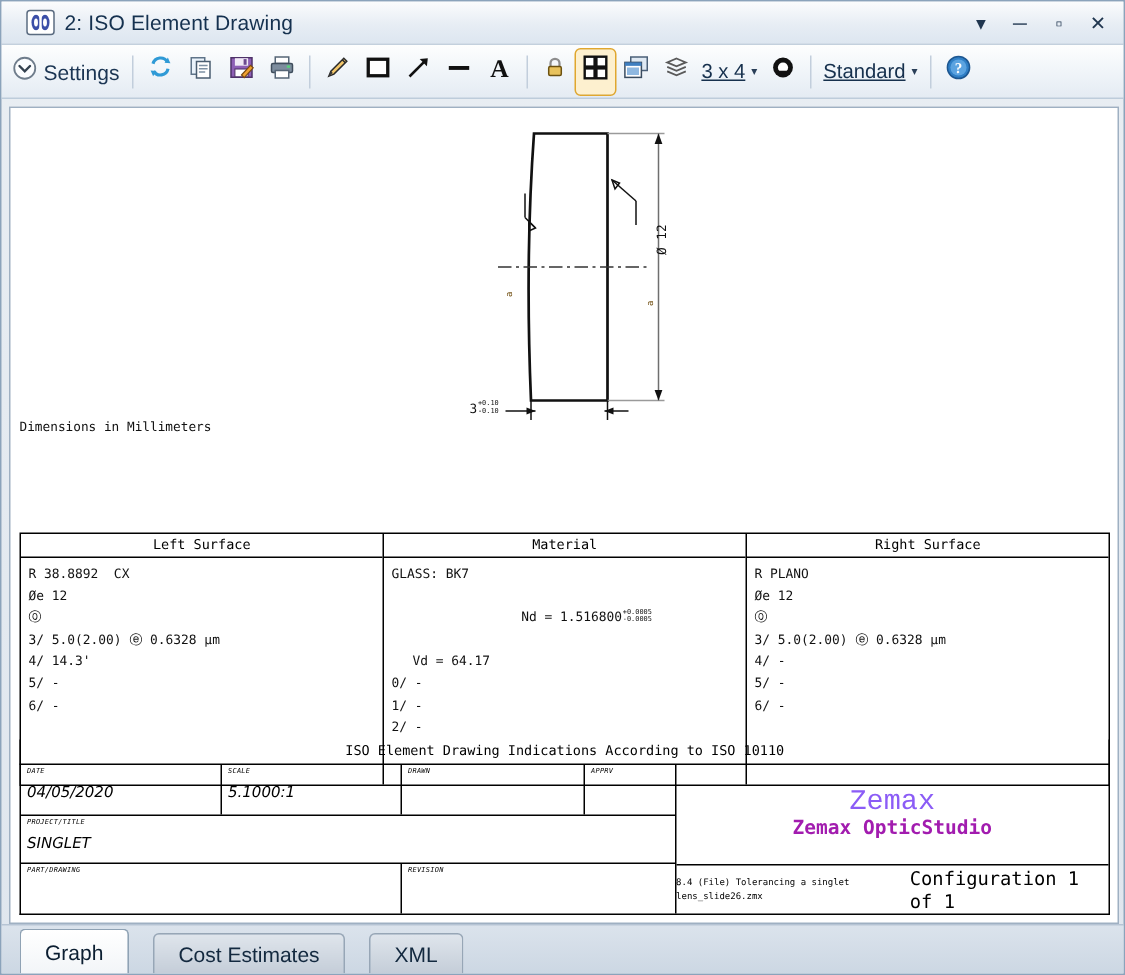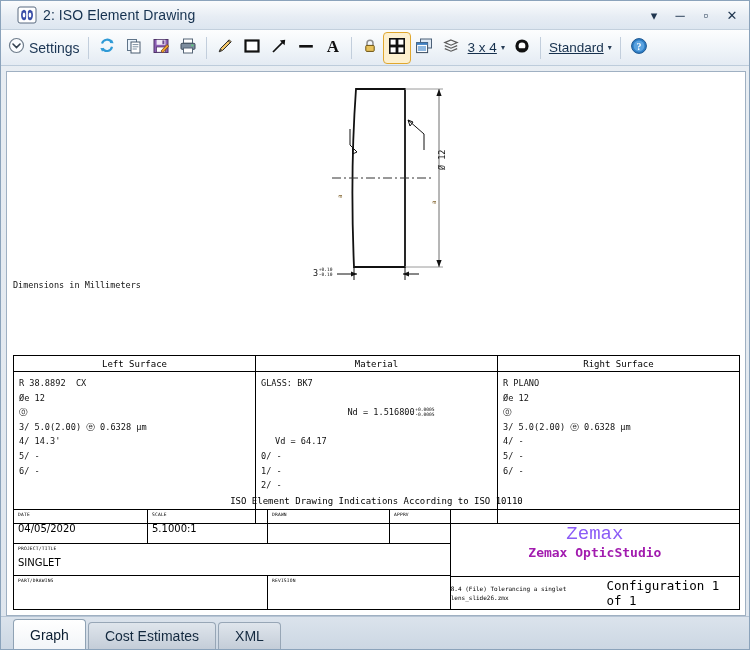--- a/index.html
+++ b/index.html
@@ -119,21 +119,21 @@
     display: flex; align-items: center; justify-content: center;
   }
   .title-block {
     position: absolute; left: 6px; top: 438px;
     width: 727px; height: 100px;
     border: 1px solid #000; border-top: none;
     display: flex;
   }
   .tb-left { width: 496px; display: flex; flex-direction: column; border-right: 1px solid #000; }
   .tb-right { flex: 1 1 auto; display: flex; flex-direction: column; }
-  .tb-row { display: flex; border-bottom: 1px solid #000; }
+  .tb-row { display: flex; border-bottom: 1px solid #000; font-style: italic; }
   .tb-row:last-child { border-bottom: none; }
   .tb-cell { position: relative; border-right: 1px solid #000; padding: 2px 0 0 4px; }
   .tb-cell:last-child { border-right: none; }
   .cell-cap {
     font-family: "DejaVu Sans Mono", monospace;
     font-size: 4.6px; color: #000; letter-spacing: .2px;
     display: block; line-height: 6px;
   }
   .cell-val {
     font-family: "DejaVu Sans", sans-serif;
@@ -152,20 +152,21 @@
   .zx-cfg { font-family: "DejaVu Sans Mono", monospace; font-size: 12.5px; color: #000; line-height: 15px; }
 
   
   .tabs {
     position: absolute; left: 0; bottom: 0;
     width: 750px; height: 33px;
     display: flex; align-items: flex-end;
     padding-left: 12px;
     background: linear-gradient(180deg,#dbe3ec 0%,#ccd7e3 100%);
     border-top: 1px solid #b6c4d4;
+    gap: 14px;
   }
   .tab {
     height: 27px; padding: 0 16px;
     display: flex; align-items: center;
     font-size: 14px; color: #13293f;
     background: linear-gradient(180deg,#dfe5ec 0%,#c4cdd8 100%);
     border: 1px solid #97a6b6;
     border-bottom: none;
     border-radius: 4px 4px 0 0;
     margin-right: 2px; cursor: default;

